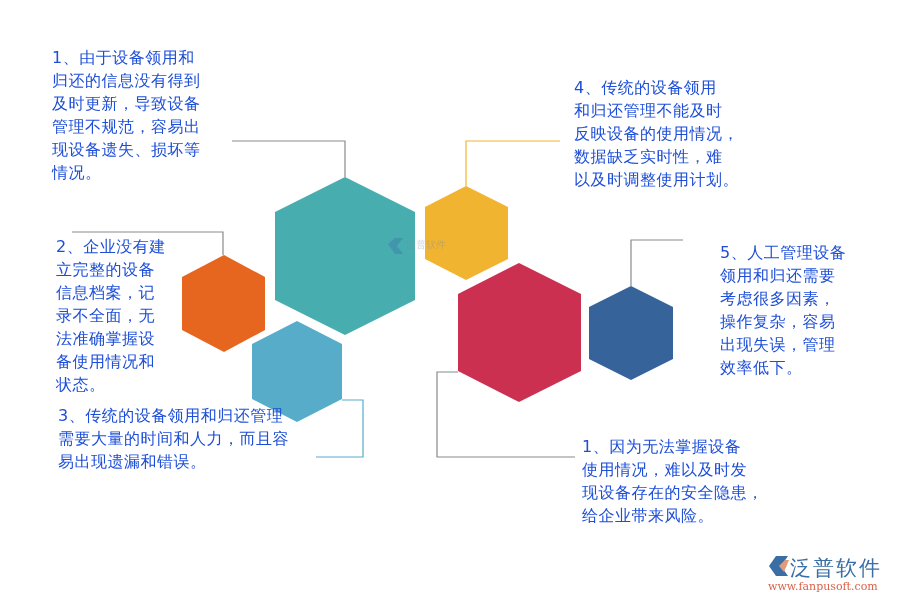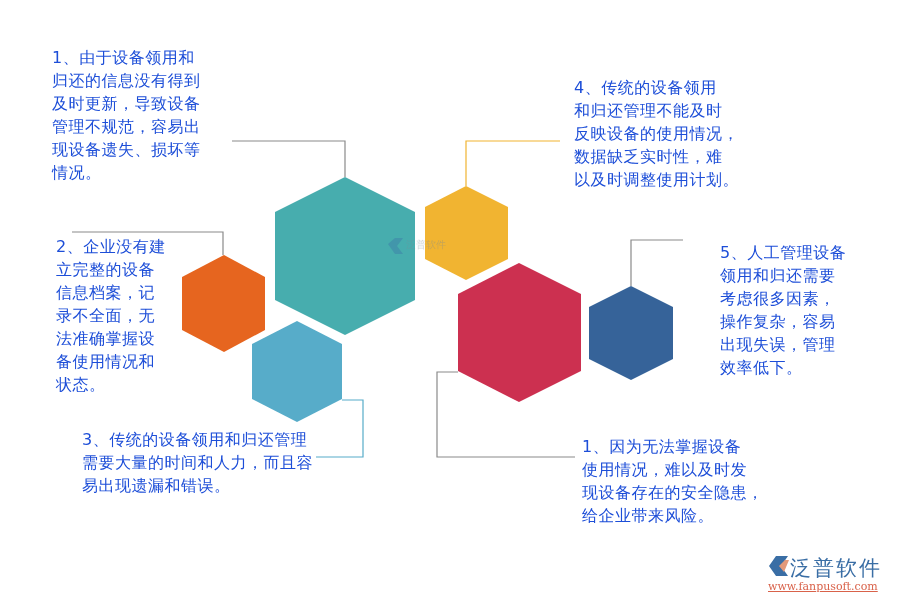--- a/index.html
+++ b/index.html
@@ -3,29 +3,29 @@
   <meta charset="utf-8">
   <style>
     html, body { margin: 0; padding: 0; background: #ffffff; }
     body { width: 900px; height: 600px; position: relative; overflow: hidden;
            font-family: "DejaVu Sans", "Liberation Sans", sans-serif; }
     #canvas { position: absolute; left: 0; top: 0; width: 900px; height: 600px; }
     .note { position: absolute; color: #1d4ed8; font-size: 16px; line-height: 23px;
             letter-spacing: 0.5px; white-space: pre; }
     #note-1 { left: 52px; top: 46px; }
     #note-2 { left: 56px; top: 235px; }
-    #note-3 { left: 58px; top: 428px; margin-left: 24px; }
+    #note-3 { left: 58px; top: 404px; }
     #note-4 { left: 574px; top: 76px; }
     #note-5 { left: 688px; top: 241px; margin-left: 32px; }
     #note-6 { left: 582px; top: 435px; }
     .logo { position: absolute; left: 766px; top: 554px; width: 130px; height: 40px; }
     .logo-name { position: absolute; left: 24px; top: 0px; font-size: 21px; color: #3a6ea5;
                  letter-spacing: 2px; white-space: nowrap; }
     .logo-url { position: absolute; left: 2px; top: 26px; font-size: 11px; color: #d9624a;
-                font-family: "DejaVu Serif", "Liberation Serif", serif; white-space: nowrap; text-decoration: underline; }
+                font-family: "DejaVu Serif", "Liberation Serif", serif; white-space: nowrap; }
     .watermark { position: absolute; left: 386px; top: 238px; font-size: 10px; color: #7a8a95;
                  opacity: 0.35; white-space: nowrap; }
   </style>
 </head>
 <body>
 
 <svg id="canvas" width="900" height="600" viewBox="0 0 900 600" xmlns="http://www.w3.org/2000/svg">
 
   <polyline points="232,141 345,141 345,177" fill="none" stroke="#8a8a8a" stroke-width="1.2"></polyline>
   <polyline points="72,232 223,232 223,255" fill="none" stroke="#8a8a8a" stroke-width="1.2"></polyline>

